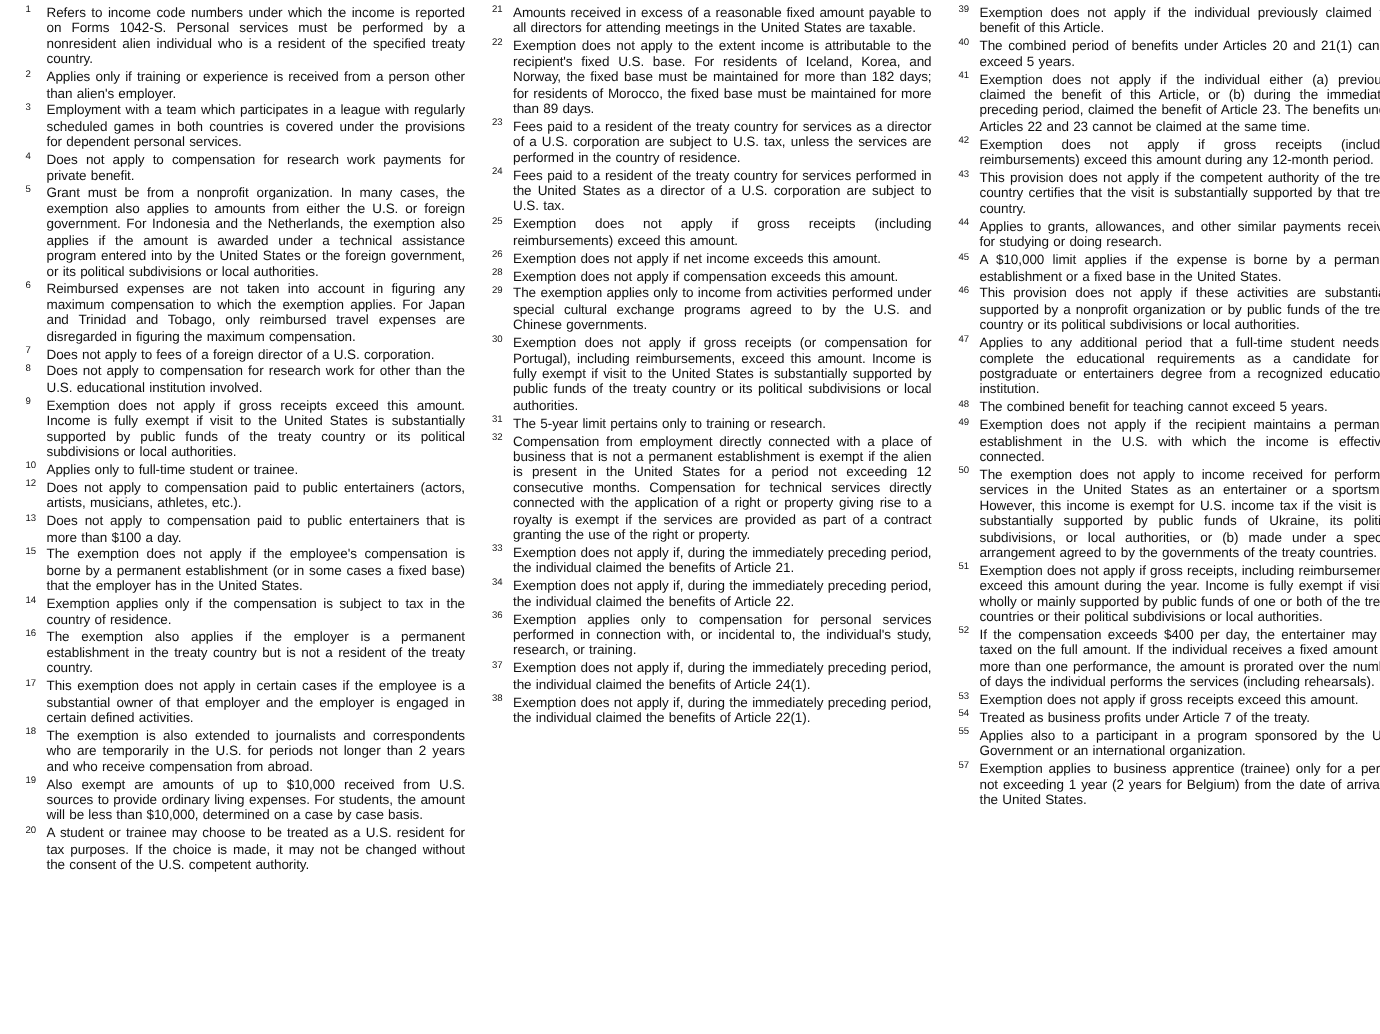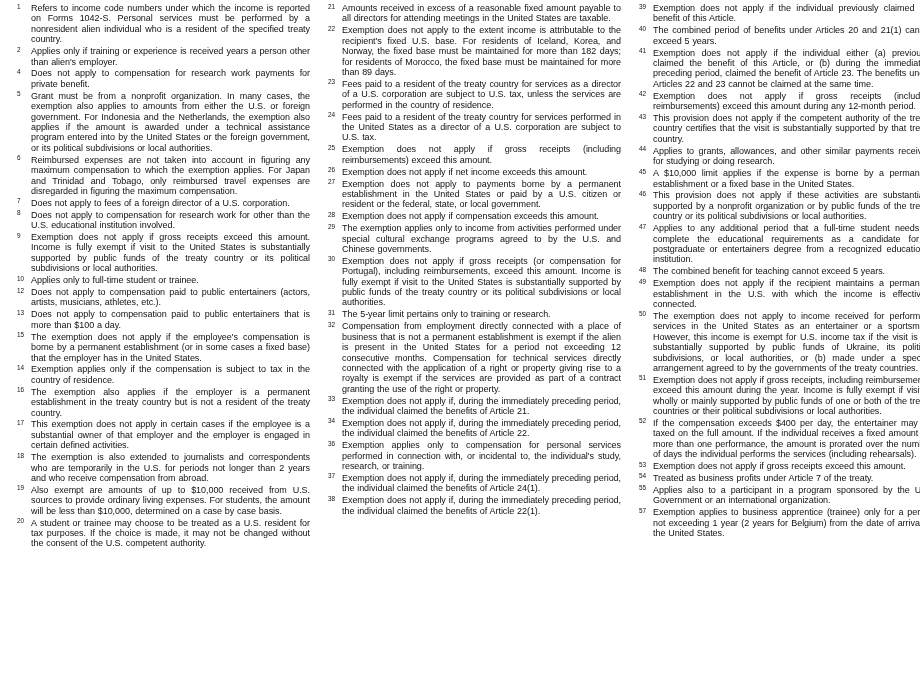--- a/index.html
+++ b/index.html
@@ -40,21 +40,22 @@
     letter-spacing: 0;
   }
   .fn-text { display: inline; }
 </style>
 </head>
 <body>
 
 <div class="page">
   <div class="col">
       <div class="fn"><span class="fn-num">1</span><span class="fn-text">Refers to income code numbers under which the income is reported on Forms 1042-S. Personal services must be performed by a nonresident alien individual who is a resident of the specified treaty country.</span></div>
-      <div class="fn"><span class="fn-num">2</span><span class="fn-text">Applies only if training or experience is received years a person other than alien's employer.</span></div>
+      <div class="fn"><span class="fn-num">2</span><span class="fn-text">Applies only if training or experience is received from a person other than alien's employer.</span></div>
+      <div class="fn"><span class="fn-num">3</span><span class="fn-text">Employment with a team which participates in a league with regularly scheduled games in both countries is covered under the provisions for dependent personal services.</span></div>
       <div class="fn"><span class="fn-num">4</span><span class="fn-text">Does not apply to compensation for research work payments for private benefit.</span></div>
       <div class="fn"><span class="fn-num">5</span><span class="fn-text">Grant must be from a nonprofit organization. In many cases, the exemption also applies to amounts from either the U.S. or foreign government. For Indonesia and the Netherlands, the exemption also applies if the amount is awarded under a technical assistance program entered into by the United States or the foreign government, or its political subdivisions or local authorities.</span></div>
       <div class="fn"><span class="fn-num">6</span><span class="fn-text">Reimbursed expenses are not taken into account in figuring any maximum compensation to which the exemption applies. For Japan and Trinidad and Tobago, only reimbursed travel expenses are disregarded in figuring the maximum compensation.</span></div>
       <div class="fn"><span class="fn-num">7</span><span class="fn-text">Does not apply to fees of a foreign director of a U.S. corporation.</span></div>
       <div class="fn"><span class="fn-num">8</span><span class="fn-text">Does not apply to compensation for research work for other than the U.S. educational institution involved.</span></div>
       <div class="fn"><span class="fn-num">9</span><span class="fn-text">Exemption does not apply if gross receipts exceed this amount. Income is fully exempt if visit to the United States is substantially supported by public funds of the treaty country or its political subdivisions or local authorities.</span></div>
       <div class="fn"><span class="fn-num">10</span><span class="fn-text">Applies only to full-time student or trainee.</span></div>
       <div class="fn"><span class="fn-num">12</span><span class="fn-text">Does not apply to compensation paid to public entertainers (actors, artists, musicians, athletes, etc.).</span></div>
       <div class="fn"><span class="fn-num">13</span><span class="fn-text">Does not apply to compensation paid to public entertainers that is more than $100 a day.</span></div>
       <div class="fn"><span class="fn-num">15</span><span class="fn-text">The exemption does not apply if the employee's compensation is borne by a permanent establishment (or in some cases a fixed base) that the employer has in the United States.</span></div>
@@ -65,21 +66,20 @@
       <div class="fn"><span class="fn-num">19</span><span class="fn-text">Also exempt are amounts of up to $10,000 received from U.S. sources to provide ordinary living expenses. For students, the amount will be less than $10,000, determined on a case by case basis.</span></div>
       <div class="fn"><span class="fn-num">20</span><span class="fn-text">A student or trainee may choose to be treated as a U.S. resident for tax purposes. If the choice is made, it may not be changed without the consent of the U.S. competent authority.</span></div>
     </div>
   <div class="col">
       <div class="fn"><span class="fn-num">21</span><span class="fn-text">Amounts received in excess of a reasonable fixed amount payable to all directors for attending meetings in the United States are taxable.</span></div>
       <div class="fn"><span class="fn-num">22</span><span class="fn-text">Exemption does not apply to the extent income is attributable to the recipient's fixed U.S. base. For residents of Iceland, Korea, and Norway, the fixed base must be maintained for more than 182 days; for residents of Morocco, the fixed base must be maintained for more than 89 days.</span></div>
       <div class="fn"><span class="fn-num">23</span><span class="fn-text">Fees paid to a resident of the treaty country for services as a director of a U.S. corporation are subject to U.S. tax, unless the services are performed in the country of residence.</span></div>
       <div class="fn"><span class="fn-num">24</span><span class="fn-text">Fees paid to a resident of the treaty country for services performed in the United States as a director of a U.S. corporation are subject to U.S. tax.</span></div>
       <div class="fn"><span class="fn-num">25</span><span class="fn-text">Exemption does not apply if gross receipts (including reimbursements) exceed this amount.</span></div>
       <div class="fn"><span class="fn-num">26</span><span class="fn-text">Exemption does not apply if net income exceeds this amount.</span></div>
-      <div class="fn"><span class="fn-num">27</span><span class="fn-text">Exemption does not apply to payments borne by a permanent establishment in the United States or paid by a U.S. citizen or resident or the federal, state, or local government.</span></div>
       <div class="fn"><span class="fn-num">28</span><span class="fn-text">Exemption does not apply if compensation exceeds this amount.</span></div>
       <div class="fn"><span class="fn-num">29</span><span class="fn-text">The exemption applies only to income from activities performed under special cultural exchange programs agreed to by the U.S. and Chinese governments.</span></div>
       <div class="fn"><span class="fn-num">30</span><span class="fn-text">Exemption does not apply if gross receipts (or compensation for Portugal), including reimbursements, exceed this amount. Income is fully exempt if visit to the United States is substantially supported by public funds of the treaty country or its political subdivisions or local authorities.</span></div>
       <div class="fn"><span class="fn-num">31</span><span class="fn-text">The 5-year limit pertains only to training or research.</span></div>
       <div class="fn"><span class="fn-num">32</span><span class="fn-text">Compensation from employment directly connected with a place of business that is not a permanent establishment is exempt if the alien is present in the United States for a period not exceeding 12 consecutive months. Compensation for technical services directly connected with the application of a right or property giving rise to a royalty is exempt if the services are provided as part of a contract granting the use of the right or property.</span></div>
       <div class="fn"><span class="fn-num">33</span><span class="fn-text">Exemption does not apply if, during the immediately preceding period, the individual claimed the benefits of Article 21.</span></div>
       <div class="fn"><span class="fn-num">34</span><span class="fn-text">Exemption does not apply if, during the immediately preceding period, the individual claimed the benefits of Article 22.</span></div>
       <div class="fn"><span class="fn-num">36</span><span class="fn-text">Exemption applies only to compensation for personal services performed in connection with, or incidental to, the individual's study, research, or training.</span></div>
       <div class="fn"><span class="fn-num">37</span><span class="fn-text">Exemption does not apply if, during the immediately preceding period, the individual claimed the benefits of Article 24(1).</span></div>
       <div class="fn"><span class="fn-num">38</span><span class="fn-text">Exemption does not apply if, during the immediately preceding period, the individual claimed the benefits of Article 22(1).</span></div>

